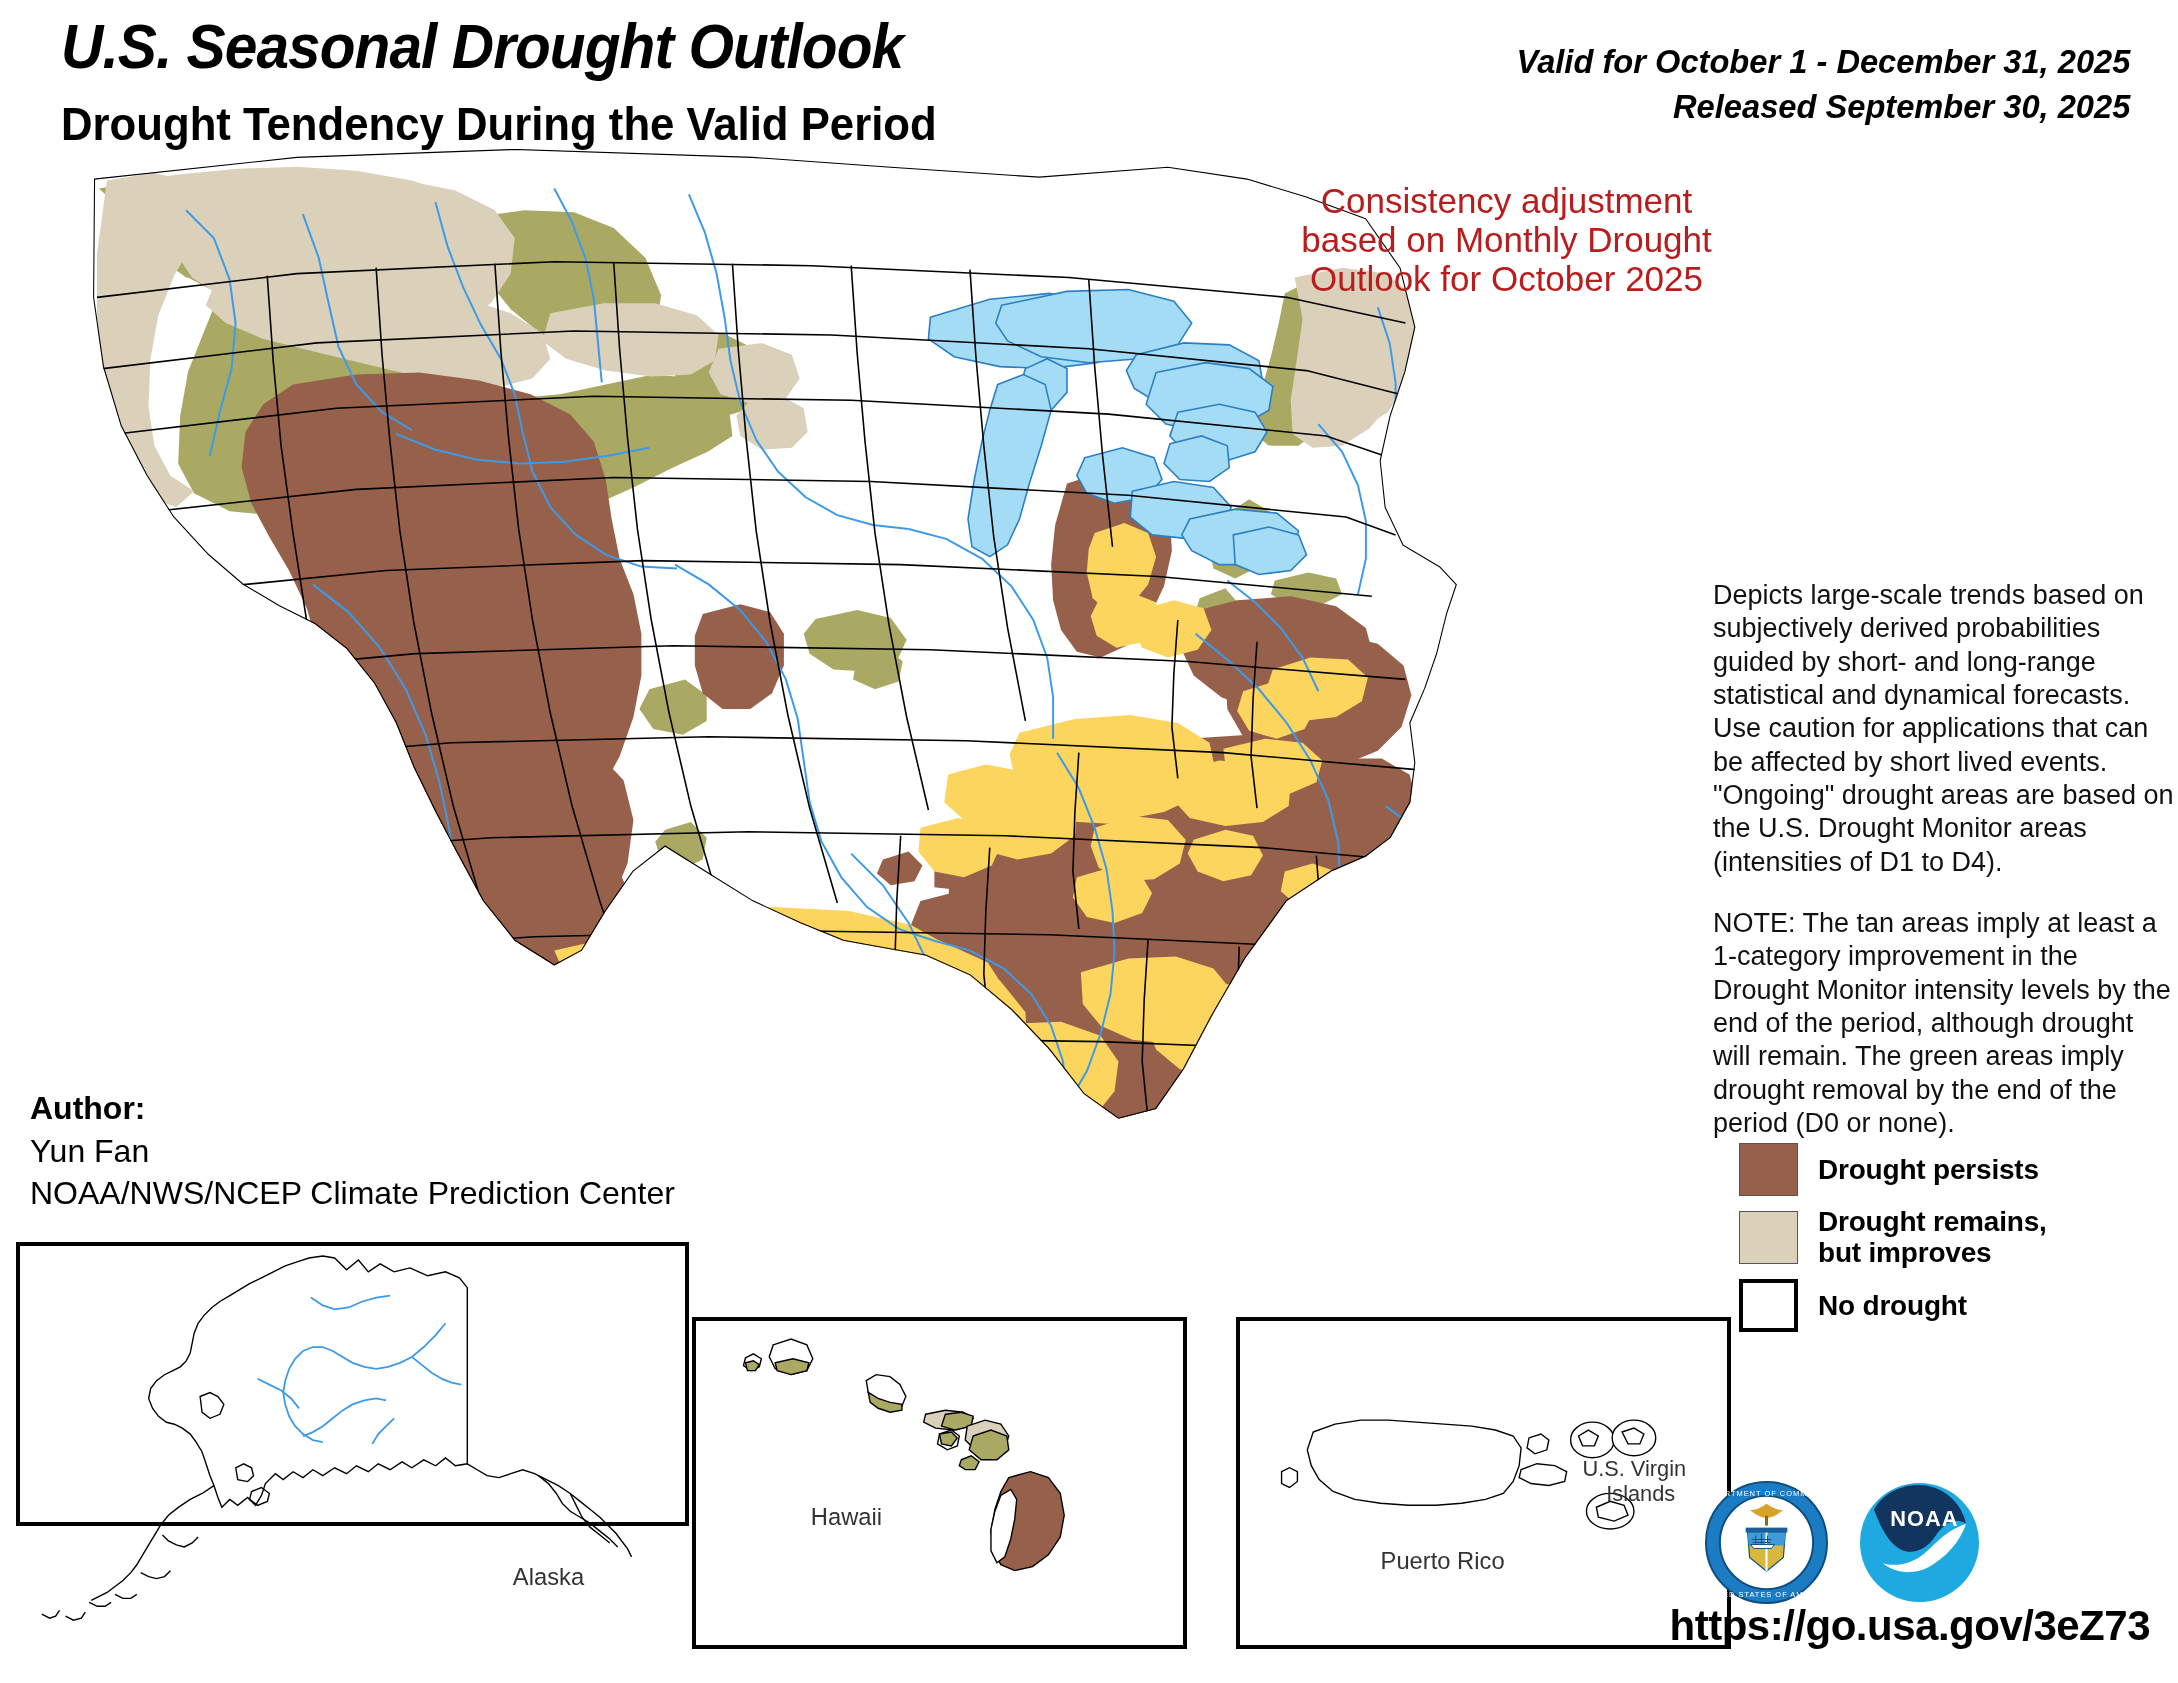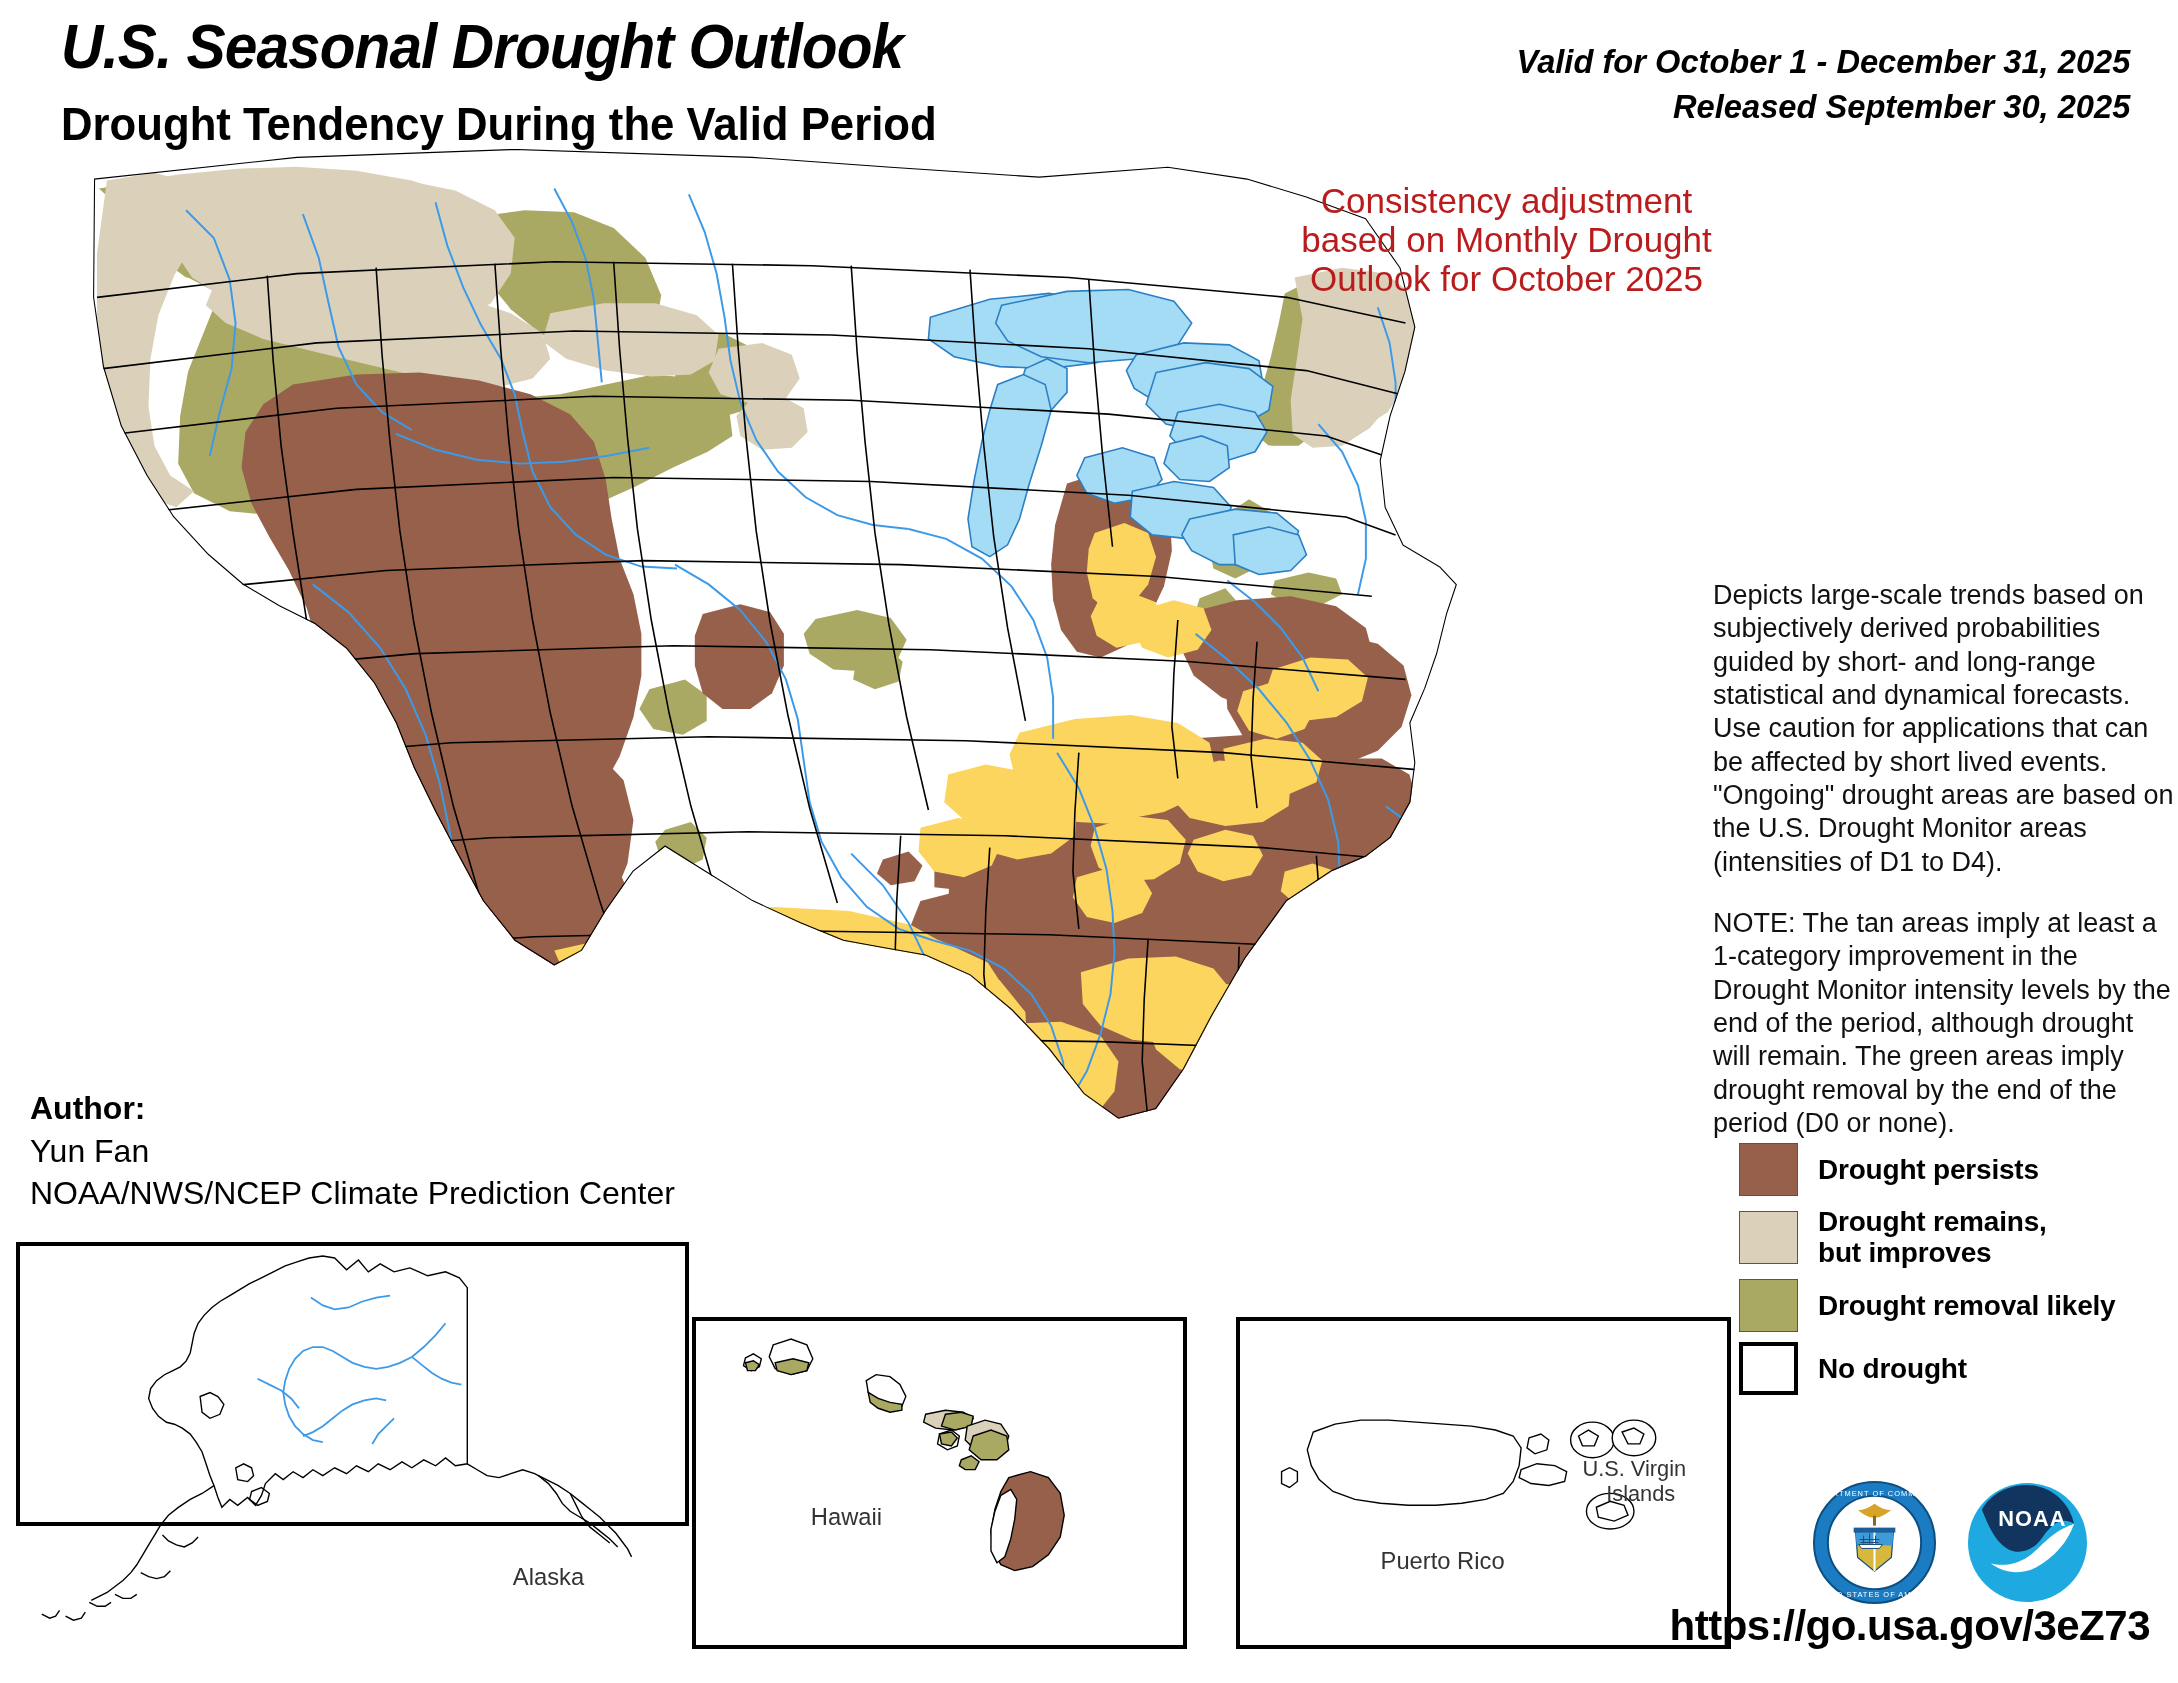--- a/index.html
+++ b/index.html
@@ -59,21 +59,21 @@
   #author-block{position:absolute;left:30px;top:1087px;font-size:32px;line-height:1.33;}
   #author-block .hd{font-weight:bold;}
 
   
   .inset{position:absolute;border:4px solid #000;background:#fff;box-sizing:border-box;}
   #inset-alaska{left:16px;top:1242px;width:673px;height:284px;}
   #inset-hawaii{left:692px;top:1317px;width:495px;height:332px;}
   #inset-pr{left:1236px;top:1317px;width:495px;height:332px;}
 
   
-  #logos{position:absolute;left:1812px;top:1480px;display:flex;gap:28px;align-items:flex-end;}
+  #logos{position:absolute;left:1704px;top:1480px;display:flex;gap:28px;align-items:flex-end;}
   #url{
     position:absolute;right:28px;top:1602px;
     font-size:42px;font-weight:bold;letter-spacing:-0.5px;white-space:nowrap;
   }
 
   
   #map-wrap{position:absolute;left:0;top:119px;width:1742px;height:1198px;}
   svg{display:block;}
   .state{fill:none;stroke:#000;stroke-width:1.6;}
   .river{fill:none;stroke:#3d9ae8;stroke-width:2;}
@@ -483,24 +483,20 @@
 
 <div id="legend">
   <div class="legend-row">
     <div class="legend-sw" style="background: rgb(150, 96, 74);"></div>
     <div class="legend-lab">Drought persists</div>
   </div>
   <div class="legend-row tall">
     <div class="legend-sw" style="background: rgb(219, 209, 187);"></div>
     <div class="legend-lab">Drought remains,
 but improves</div>
-  </div>
-  <div class="legend-row">
-    <div class="legend-sw" style="background: rgb(170, 169, 99);"></div>
-    <div class="legend-lab">Drought removal likely</div>
   </div>
   <div class="legend-row">
     <div class="legend-sw nodrought" style="background: rgb(255, 255, 255);"></div>
     <div class="legend-lab">No drought</div>
   </div>
 </div>
 
 <div id="author-block">
   <div class="hd">Author:</div>
   <div>Yun Fan</div>

